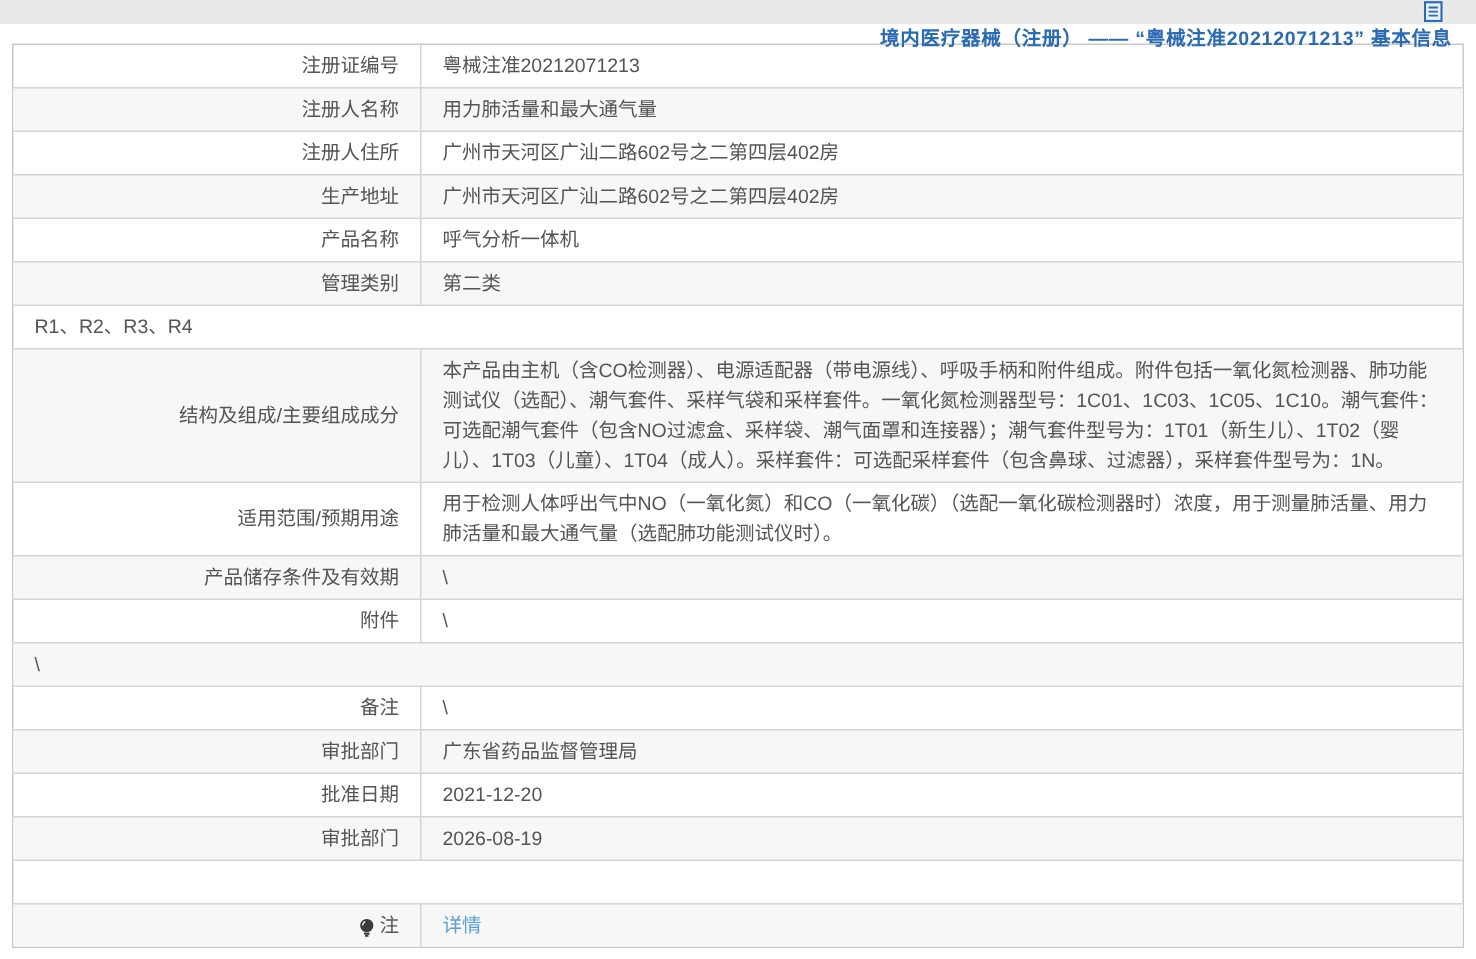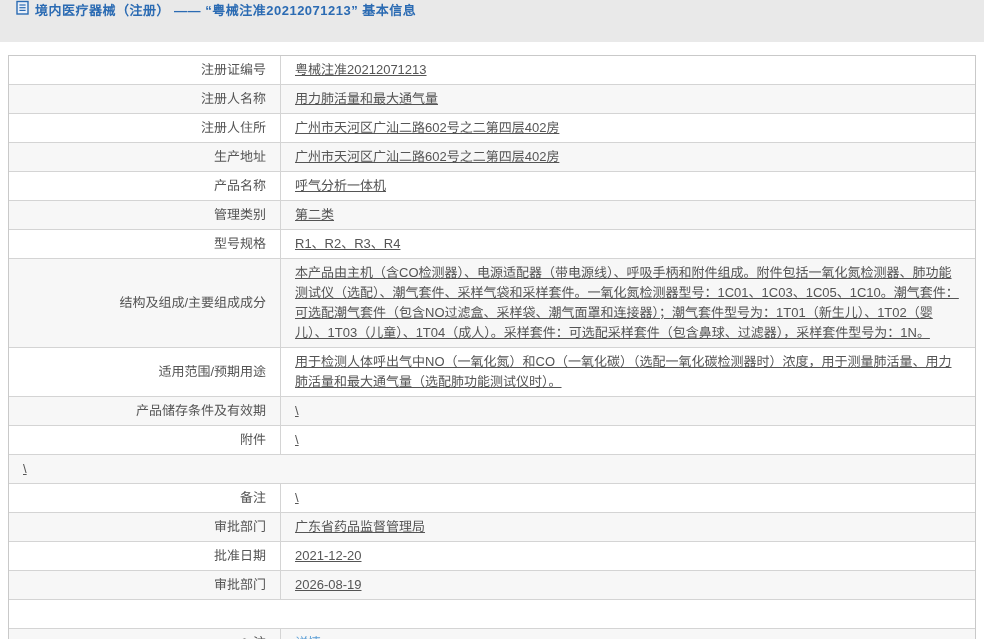--- a/index.html
+++ b/index.html
@@ -13,24 +13,25 @@
   *{box-sizing:border-box;}
   html,body{margin:0;padding:0;}
   body{
     width:984px;height:639px;
     background:#ffffff;
     font-family:"Liberation Sans","DejaVu Sans",sans-serif;
     font-size:13px;color:var(--text);
     overflow:hidden;
   }
   .topbar{
-    height:42px;
+    height:16px;
     background:var(--header-bg);
-    display:flex;align-items:flex-start;
+    display:flex;align-items:flex-end;
     padding:0 16px;
+    flex-direction:column;
   }
   .doc-icon{flex:none;margin-right:6px;display:inline-flex;}
   .page-title{
     color:var(--title-blue);
     font-weight:bold;
     font-size:13px;
     letter-spacing:.5px;
     white-space:nowrap;
   }
   .info-table{
@@ -54,21 +55,20 @@
     line-height:20px;
     color:var(--text);
   }
   .cell-value{
     flex:1;
     display:flex;
     padding:4px 14px;
     line-height:20px;
     min-height:28px;
     color:var(--text);
-    text-decoration:underline;
   }
   .cell-value .link{
     color:var(--link-blue);
     text-decoration:none;
     cursor:pointer;
   }
   .bulb-icon{display:inline-flex;margin-right:3px;position:relative;top:1px;}
 </style>
 </head>
 <body>
@@ -128,23 +128,20 @@
     </div>
     <div class="row">
       <div class="cell-label">
         <span>管理类别</span>
       </div>
       <div class="cell-value">
         <span>第二类</span>
       </div>
     </div>
     <div class="row">
-      <div class="cell-label">
-        <span>型号规格</span>
-      </div>
       <div class="cell-value">
         <span>R1、R2、R3、R4</span>
       </div>
     </div>
     <div class="row">
       <div class="cell-label">
         <span>结构及组成/主要组成成分</span>
       </div>
       <div class="cell-value">
         <span>本产品由主机（含CO检测器）、电源适配器（带电源线）、呼吸手柄和附件组成。附件包括一氧化氮检测器、肺功能测试仪（选配）、潮气套件、采样气袋和采样套件。一氧化氮检测器型号：1C01、1C03、1C05、1C10。潮气套件：可选配潮气套件（包含NO过滤盒、采样袋、潮气面罩和连接器）；潮气套件型号为：1T01（新生儿）、1T02（婴儿）、1T03（儿童）、1T04（成人）。采样套件：可选配采样套件（包含鼻球、过滤器），采样套件型号为：1N。</span>

